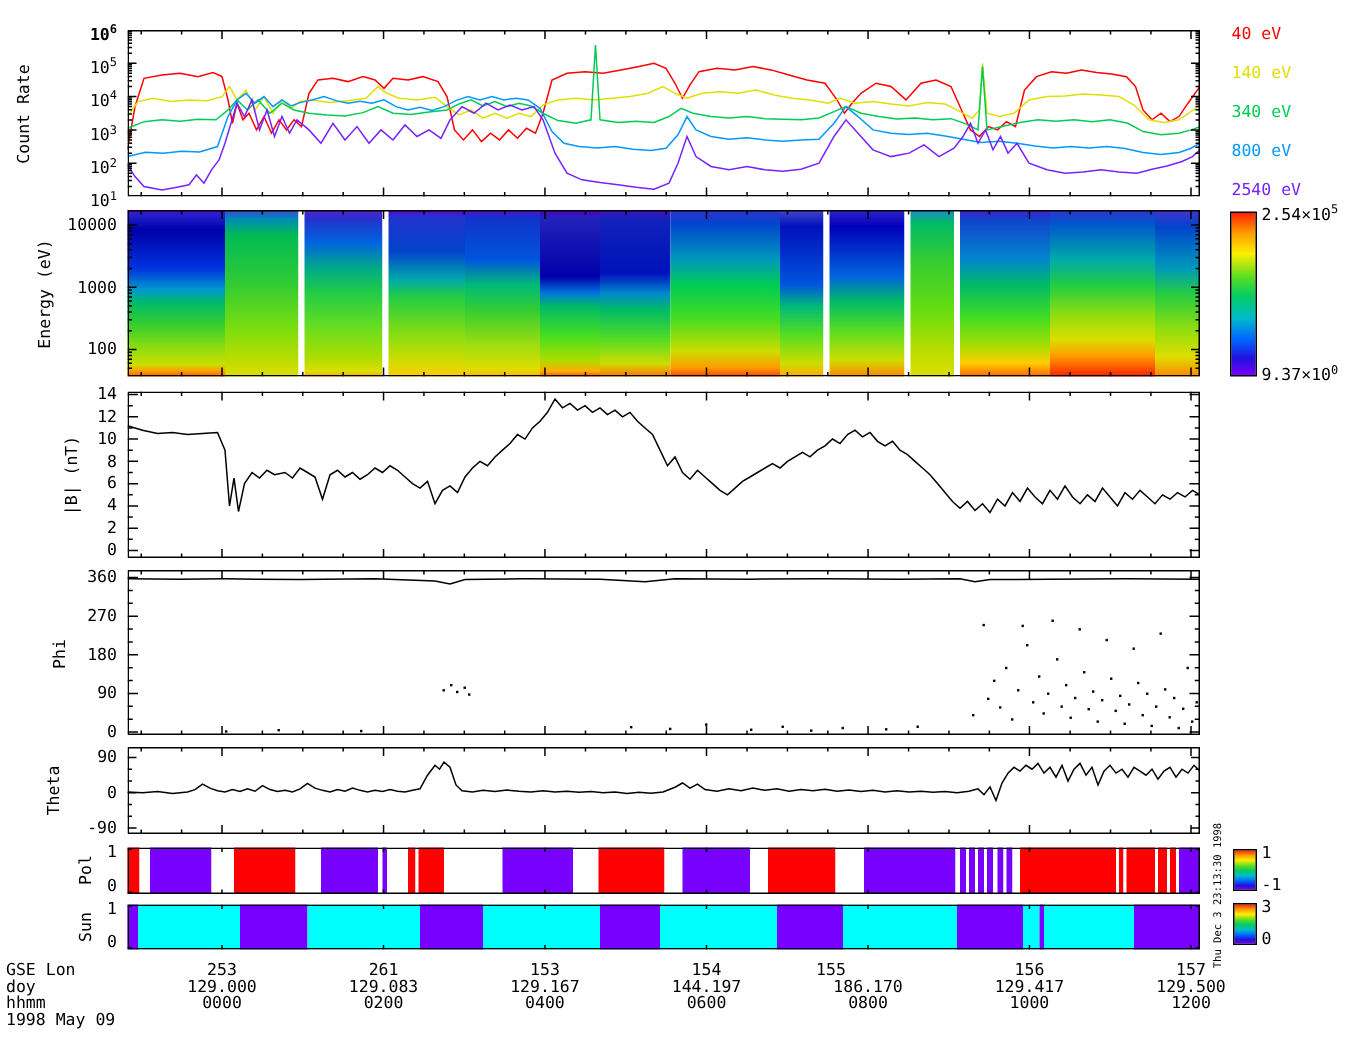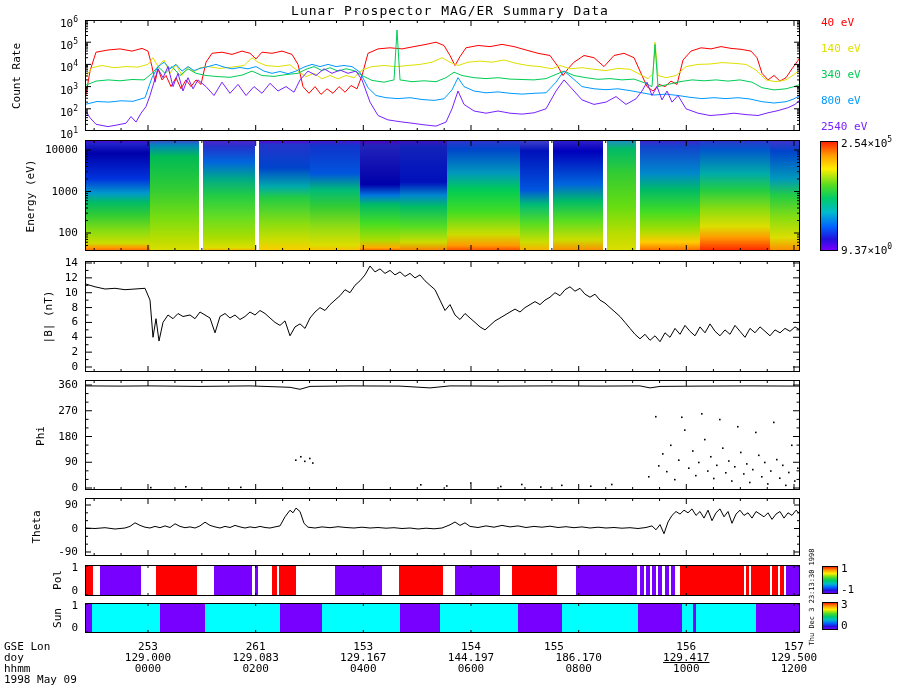--- a/index.html
+++ b/index.html
@@ -16,21 +16,20 @@
   .cblab{position:absolute;font-size:11px;white-space:nowrap}
   .cblab sup,.ylab sup{font-size:8px}
   .xcol{position:absolute;font-size:11px;transform:translateX(-50%);white-space:nowrap}
   .rowhdr{position:absolute;left:4px;font-size:11px;white-space:nowrap}
   #stamp{position:absolute;left:812px;top:597px;font-size:7px;transform:translate(-50%,-50%) rotate(-90deg);white-space:nowrap}
 </style>
 </head>
 <body>
 
 <div id="fig">
-  <div id="title">Lunar Prospector MAG/ER Summary Data</div>
 
   <div class="panel" id="p-count" style="top:20px;height:111px">
       <svg width="715" height="111">
         <polyline points="0.0,79.9 5.0,51.1 11.0,32.2 23.0,30.0 35.0,28.9 47.0,31.1 57.0,28.4 63.0,31.1 67.0,46.6 70.0,62.2 73.0,48.8 77.0,59.9 81.0,55.5 86.0,66.6 91.0,57.7 96.0,68.8 101.0,59.9 106.0,66.6 111.0,59.9 116.0,64.4 121.0,42.2 127.0,33.3 137.0,32.2 147.0,34.4 157.0,31.1 165.0,33.3 171.0,38.9 177.0,32.2 187.0,33.3 197.0,31.1 207.0,34.4 213.0,44.4 218.0,66.6 224.0,73.3 230.0,66.6 236.0,74.4 242.0,68.8 248.0,73.3 254.0,66.6 260.0,72.2 266.0,65.5 272.0,68.8 277.0,55.5 283.0,33.3 293.0,28.9 305.0,27.8 317.0,28.9 329.0,26.6 341.0,24.4 351.0,22.2 359.0,25.5 365.0,35.5 370.0,45.5 375.0,36.6 381.0,27.8 393.0,25.5 405.0,26.6 417.0,24.4 429.0,26.6 441.0,30.0 453.0,33.3 465.0,35.5 473.0,46.6 478.0,55.5 483.0,48.8 489.0,42.2 499.0,35.5 509.0,37.7 519.0,46.6 529.0,35.5 539.0,33.3 549.0,37.7 556.0,53.3 562.0,66.6 568.0,71.0 574.0,64.4 580.0,66.6 586.0,61.1 592.0,64.4 598.0,40.0 606.0,31.1 616.0,27.8 626.0,28.9 636.0,26.6 646.0,28.4 656.0,29.3 666.0,31.1 672.0,37.7 677.0,53.3 683.0,59.9 689.0,55.5 695.0,61.1 701.0,57.7 707.0,48.8 715.0,37.7" fill="none" stroke="#ff0000" stroke-width="1"></polyline>
         <polyline points="0.0,57.7 7.0,47.7 17.0,45.5 29.0,47.7 41.0,46.6 53.0,47.1 63.0,44.4 68.0,37.7 73.0,46.6 79.0,40.0 85.0,53.3 91.0,44.4 97.0,55.5 103.0,46.6 109.0,52.2 115.0,47.7 123.0,46.6 135.0,48.4 147.0,47.1 159.0,45.5 167.0,37.7 173.0,42.2 181.0,45.5 193.0,46.6 205.0,44.8 213.0,51.1 221.0,56.6 229.0,53.3 237.0,58.8 245.0,55.5 253.0,58.8 261.0,55.5 269.0,57.7 277.0,50.0 287.0,46.6 299.0,45.5 311.0,46.6 323.0,45.5 335.0,44.4 347.0,42.2 357.0,37.7 365.0,42.2 373.0,45.5 383.0,42.2 395.0,41.1 407.0,42.2 419.0,40.0 431.0,43.3 443.0,45.5 455.0,46.6 467.0,48.8 475.0,45.5 485.0,48.8 497.0,47.7 509.0,49.3 521.0,50.6 533.0,48.4 545.0,49.3 555.0,54.4 563.0,58.8 568.0,53.3 570.0,22.2 573.0,55.5 581.0,57.7 591.0,55.5 601.0,46.6 613.0,44.4 625.0,44.0 637.0,42.6 649.0,43.3 661.0,44.4 671.0,50.0 681.0,59.9 691.0,61.7 701.0,59.9 709.0,54.4 715.0,50.0" fill="none" stroke="#e0e000" stroke-width="1"></polyline>
         <polyline points="0.0,65.5 11.0,61.1 23.0,59.9 35.0,60.8 47.0,59.5 59.0,59.9 67.0,53.3 73.0,46.6 80.0,53.3 87.0,46.6 95.0,55.5 103.0,48.8 111.0,53.3 121.0,55.5 133.0,56.6 145.0,57.3 157.0,55.1 167.0,51.1 177.0,55.5 189.0,56.4 201.0,54.6 213.0,53.3 221.0,49.3 229.0,46.6 237.0,50.6 245.0,47.7 253.0,51.1 261.0,48.8 269.0,50.6 277.0,55.5 287.0,60.4 299.0,62.2 309.0,59.9 312.0,10.0 315.0,59.9 327.0,61.7 339.0,60.8 351.0,61.7 361.0,57.7 369.0,52.2 377.0,55.5 389.0,57.7 401.0,58.6 413.0,57.7 425.0,59.1 437.0,59.5 449.0,59.9 461.0,58.6 471.0,54.4 479.0,51.1 489.0,55.5 501.0,57.7 513.0,59.3 525.0,58.6 537.0,59.9 549.0,59.1 559.0,62.6 567.0,66.6 570.0,24.4 573.0,66.6 583.0,64.4 595.0,61.7 607.0,59.9 619.0,60.8 631.0,59.9 643.0,61.1 655.0,59.9 667.0,62.2 677.0,67.7 689.0,69.9 701.0,68.8 709.0,66.6 715.0,64.4" fill="none" stroke="#00cc55" stroke-width="1"></polyline>
         <polyline points="0.0,84.4 12.0,81.5 24.0,82.1 36.0,80.8 48.0,81.3 60.0,77.7 67.0,57.7 73.0,46.6 79.0,42.2 85.0,48.8 91.0,44.4 97.0,51.1 103.0,46.6 109.0,50.6 115.0,48.4 123.0,46.6 131.0,44.4 139.0,47.1 147.0,48.8 155.0,47.5 163.0,48.8 171.0,46.6 179.0,51.1 187.0,53.3 195.0,51.5 203.0,53.7 211.0,51.1 219.0,47.1 227.0,44.4 235.0,46.6 243.0,44.4 251.0,46.6 259.0,45.5 267.0,46.6 275.0,52.2 283.0,67.7 291.0,75.5 301.0,77.7 313.0,78.6 325.0,77.7 337.0,79.5 349.0,80.4 359.0,78.8 367.0,69.9 373.0,57.7 379.0,66.6 389.0,71.0 401.0,72.8 413.0,71.9 425.0,73.3 437.0,74.1 449.0,73.3 461.0,72.8 471.0,62.2 479.0,51.1 487.0,57.7 497.0,66.6 509.0,68.8 521.0,69.7 533.0,68.8 545.0,70.6 557.0,72.8 569.0,75.0 581.0,74.1 593.0,75.5 605.0,77.3 617.0,78.6 629.0,77.7 641.0,78.6 653.0,77.7 665.0,79.0 677.0,81.7 689.0,83.0 701.0,81.7 709.0,78.8 715.0,75.5" fill="none" stroke="#0099ff" stroke-width="1"></polyline>
         <polyline points="0.0,89.9 5.0,97.7 11.0,104.3 23.0,106.6 33.0,104.8 41.0,103.2 46.0,96.6 51.0,102.1 56.0,93.2 61.0,86.6 65.0,75.5 69.0,62.2 73.0,48.8 78.0,57.7 83.0,46.6 88.0,66.6 93.0,53.3 98.0,71.0 103.0,57.7 108.0,68.8 113.0,59.9 121.0,66.6 129.0,75.5 137.0,62.2 145.0,73.3 153.0,64.4 161.0,75.5 169.0,66.6 177.0,73.3 185.0,63.3 193.0,71.0 201.0,66.6 209.0,72.2 215.0,59.9 223.0,51.1 231.0,55.5 239.0,48.8 247.0,53.3 255.0,50.0 263.0,53.3 271.0,51.1 277.0,59.9 285.0,82.1 293.0,95.5 303.0,99.9 315.0,101.7 327.0,103.2 339.0,104.8 351.0,106.1 361.0,102.1 367.0,88.8 373.0,71.0 379.0,84.4 389.0,91.0 401.0,93.2 413.0,91.0 425.0,93.2 437.0,94.1 449.0,92.8 461.0,88.8 471.0,71.0 479.0,59.9 487.0,68.8 497.0,79.9 509.0,84.4 521.0,82.1 531.0,76.6 541.0,84.4 551.0,78.8 557.0,71.0 562.0,62.2 567.0,75.5 572.0,66.6 577.0,79.9 582.0,71.0 587.0,82.1 593.0,75.5 601.0,88.8 613.0,93.2 625.0,95.5 637.0,94.6 649.0,93.2 661.0,94.6 673.0,95.5 683.0,92.8 693.0,90.6 703.0,87.7 710.0,84.4 715.0,79.9" fill="none" stroke="#7722ff" stroke-width="1"></polyline>
         <rect x="0.5" y="0.5" width="714" height="110" fill="none" stroke="#000" stroke-width="1"></rect>
         <line x1="63" y1="0" x2="63" y2="6" stroke="#000" stroke-width="1"></line>
@@ -754,21 +753,21 @@
   <div class="cb" id="cb-sun" style="left: 822px; top: 602px; width: 16px; height: 28px; background: linear-gradient(rgb(255, 34, 0) 0%, rgb(255, 153, 0) 12%, rgb(255, 238, 0) 25%, rgb(85, 221, 34) 40%, rgb(0, 204, 102) 52%, rgb(0, 187, 204) 65%, rgb(0, 102, 255) 78%, rgb(34, 17, 221) 90%, rgb(119, 0, 255) 100%);"></div>
   <div class="cblab" style="left:841px;top:598px">3</div>
   <div class="cblab" style="left:841px;top:619px">0</div>
 
   <div id="stamp">Thu Dec 3 23:13:30 1998</div>
 
   <div class="rowhdr" style="top:640px">GSE Lon</div>
   <div class="rowhdr" style="top:651px">doy</div>
   <div class="rowhdr" style="top:662px">hhmm</div>
   <div class="rowhdr" style="top:673px">1998 May 09</div>
-<div class="ylab" style="top: 14px;">10<sup>6</sup></div>
+<div class="ylab" style="top: 14px; font-weight: bold;">10<sup>6</sup></div>
     <div class="ylab" style="top: 36.2px;">10<sup>5</sup></div>
     <div class="ylab" style="top: 58.4px;">10<sup>4</sup></div>
     <div class="ylab" style="top: 80.6px;">10<sup>3</sup></div>
     <div class="ylab" style="top: 102.8px;">10<sup>2</sup></div>
     <div class="ylab" style="top: 125px;">10<sup>1</sup></div>
     <div class="ylab" style="top: 144px;">10000</div>
     <div class="ylab" style="top: 185.5px;">1000</div>
     <div class="ylab" style="top: 227px;">100</div>
     <div class="ylab" style="top: 257px;">14</div>
     <div class="ylab" style="top: 271.857px;">12</div>
@@ -795,21 +794,21 @@
     <div class="xcol" style="left: 363.3px; top: 640px;">153</div>
     <div class="xcol" style="left: 471px; top: 640px;">154</div>
     <div class="xcol" style="left: 554px; top: 640px;">155</div>
     <div class="xcol" style="left: 686.3px; top: 640px;">156</div>
     <div class="xcol" style="left: 794px; top: 640px;">157</div>
     <div class="xcol" style="left: 148px; top: 651px;">129.000</div>
     <div class="xcol" style="left: 255.7px; top: 651px;">129.083</div>
     <div class="xcol" style="left: 363.3px; top: 651px;">129.167</div>
     <div class="xcol" style="left: 471px; top: 651px;">144.197</div>
     <div class="xcol" style="left: 578.7px; top: 651px;">186.170</div>
-    <div class="xcol" style="left: 686.3px; top: 651px; text-decoration: underline;">129.417</div>
+    <div class="xcol" style="left: 686.3px; top: 651px;">129.417</div>
     <div class="xcol" style="left: 794px; top: 651px;">129.500</div>
     <div class="xcol" style="left: 148px; top: 662px;">0000</div>
     <div class="xcol" style="left: 255.7px; top: 662px;">0200</div>
     <div class="xcol" style="left: 363.3px; top: 662px;">0400</div>
     <div class="xcol" style="left: 471px; top: 662px;">0600</div>
     <div class="xcol" style="left: 578.7px; top: 662px;">0800</div>
     <div class="xcol" style="left: 686.3px; top: 662px;">1000</div>
     <div class="xcol" style="left: 794px; top: 662px;">1200</div>
   </div>
 

